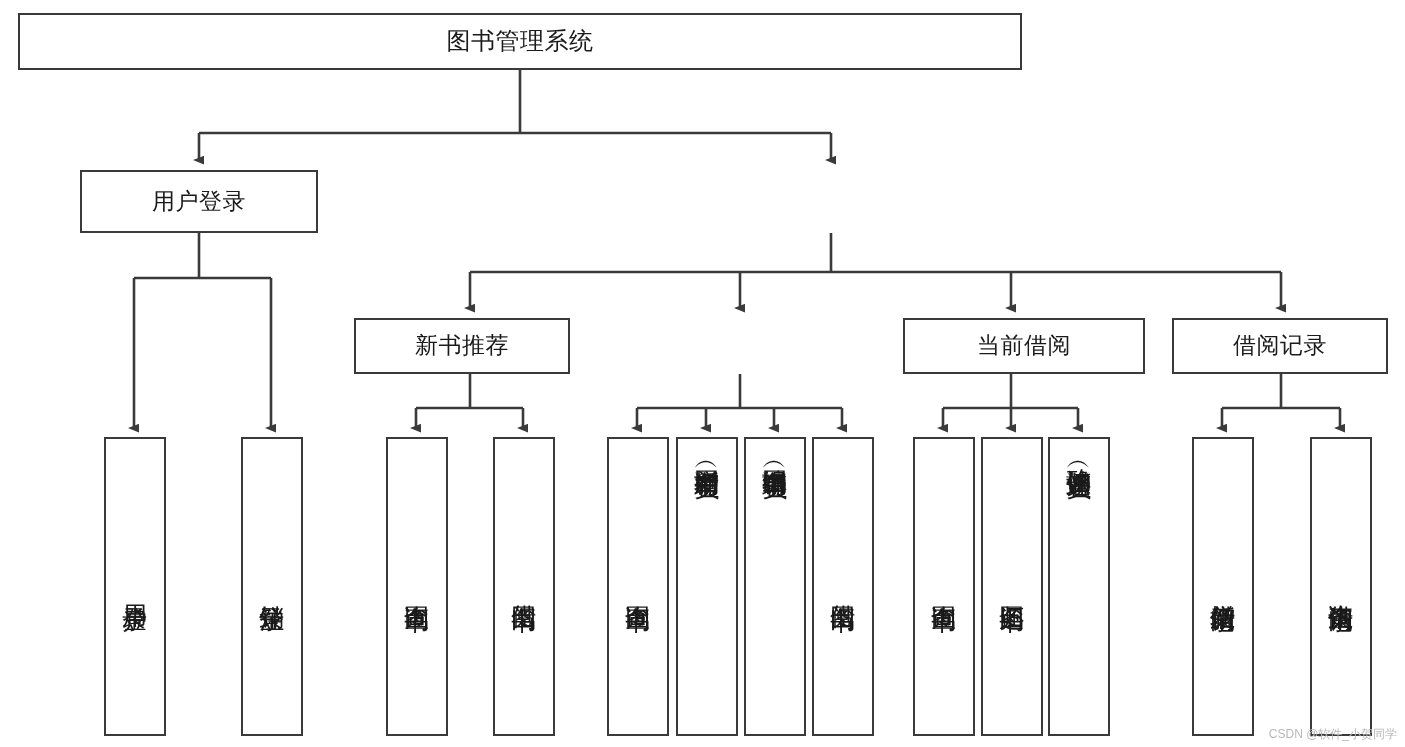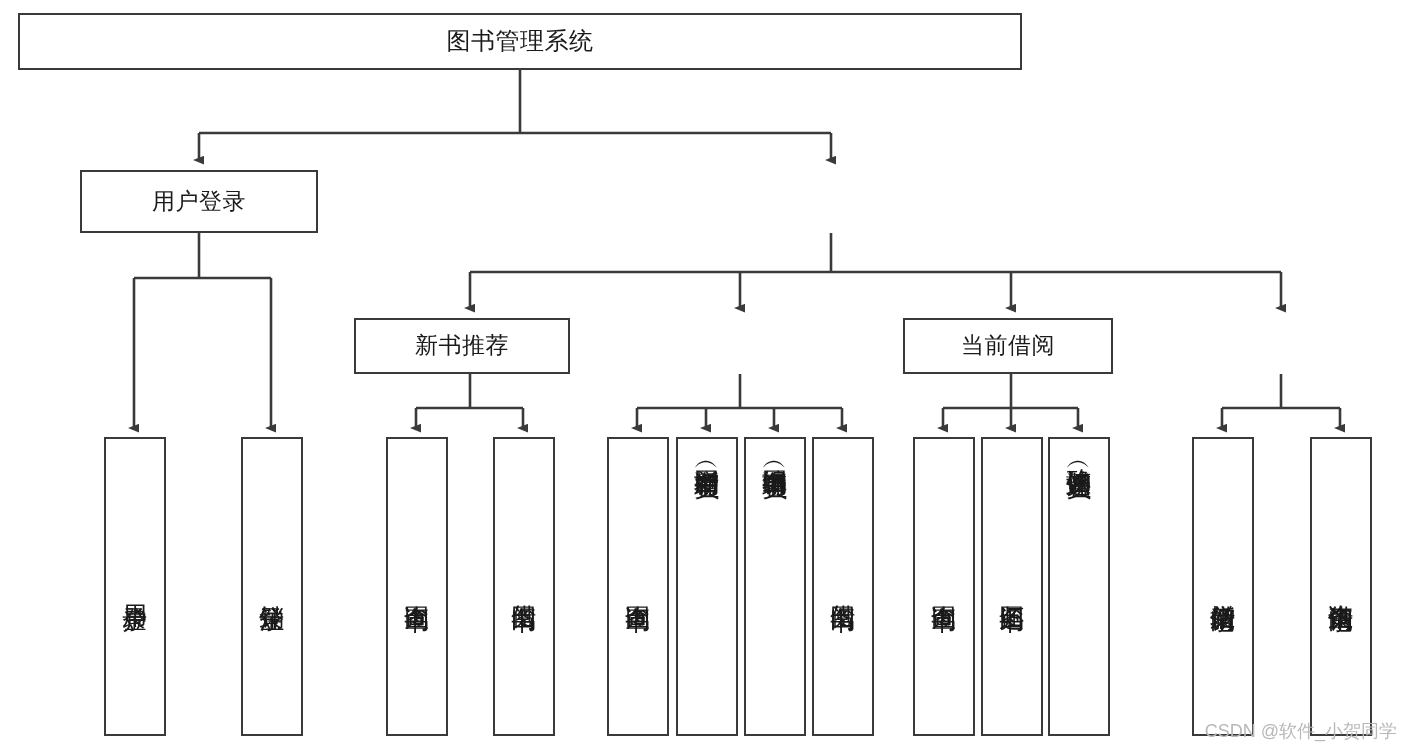--- a/index.html
+++ b/index.html
@@ -65,21 +65,21 @@
     white-space: nowrap;
   }
   .node.vert.centered {
     align-items: center;
     padding-top: 0;
   }
   .watermark {
     position: absolute;
     right: 8px;
     bottom: 4px;
-    font-size: 18px;
+    font-size: 12px;
     color: #b8b8b8;
     z-index: 5;
     white-space: nowrap;
     font-family: "Liberation Sans", "DejaVu Sans", sans-serif;
   }
 </style>
 </head>
 <body>
 
 <div id="canvas">
@@ -138,22 +138,25 @@
     <span class="node-label">图书管理系统</span>
   </div>
 
   <div class="node horiz" style="left:80px; top:170px; width:238px; height:63px;">
     <span class="node-label">用户登录</span>
   </div>
 
   <div class="node horiz" style="left:354px; top:318px; width:216px; height:56px;">
     <span class="node-label">新书推荐</span>
   </div>
-  <div class="node horiz" style="left:903px; top:318px; width:210px; height:56px;justify-content:center;">
+  <div class="node horiz" style="left:903px; top:318px; width:242px; height:56px;justify-content:center;">
     <span class="node-label">当前借阅</span>
+  </div>
+  <div class="node horiz" style="left:1172px; top:318px; width:216px; height:56px;">
+    <span class="node-label">借阅记录</span>
   </div>
 
   <div class="node vert centered" style="left:104px; top:437px; width:62px; height:299px;">
     <span class="node-label">用户登录</span>
   </div>
   <div class="node vert centered" style="left:241px; top:437px; width:62px; height:299px;">
     <span class="node-label">注销登录</span>
   </div>
 
   <div class="node vert centered" style="left:386px; top:437px; width:62px; height:299px;">

